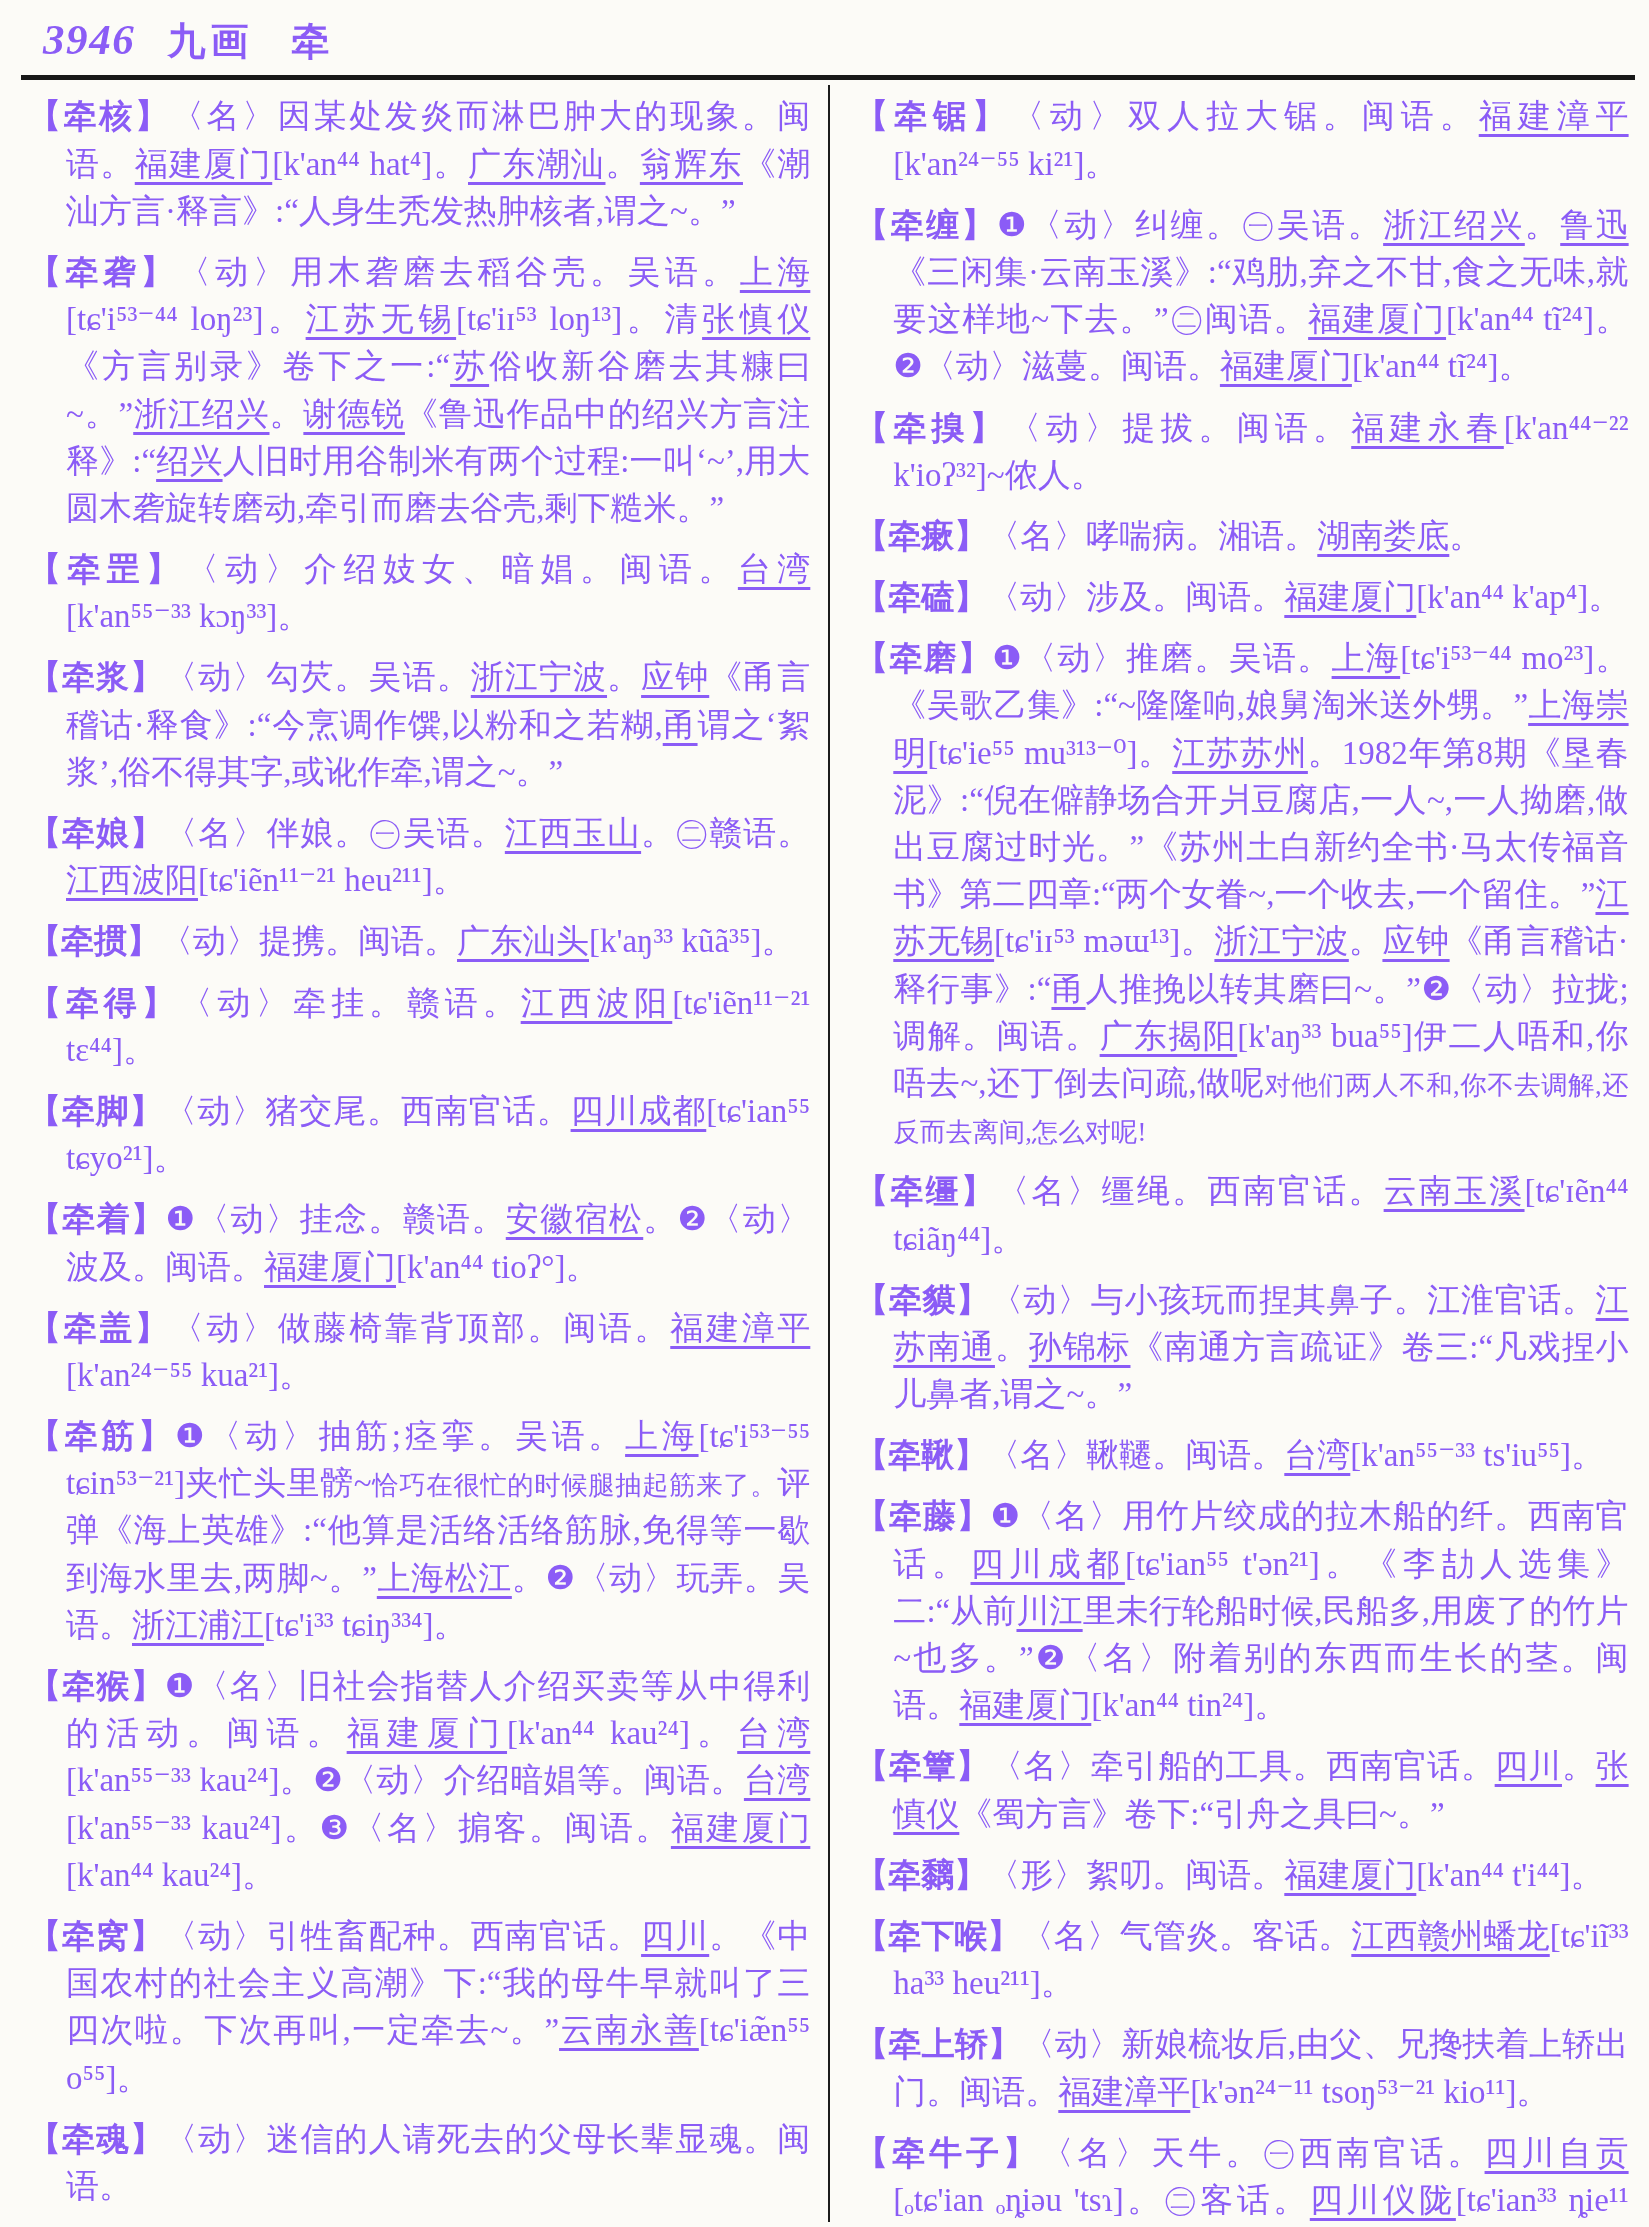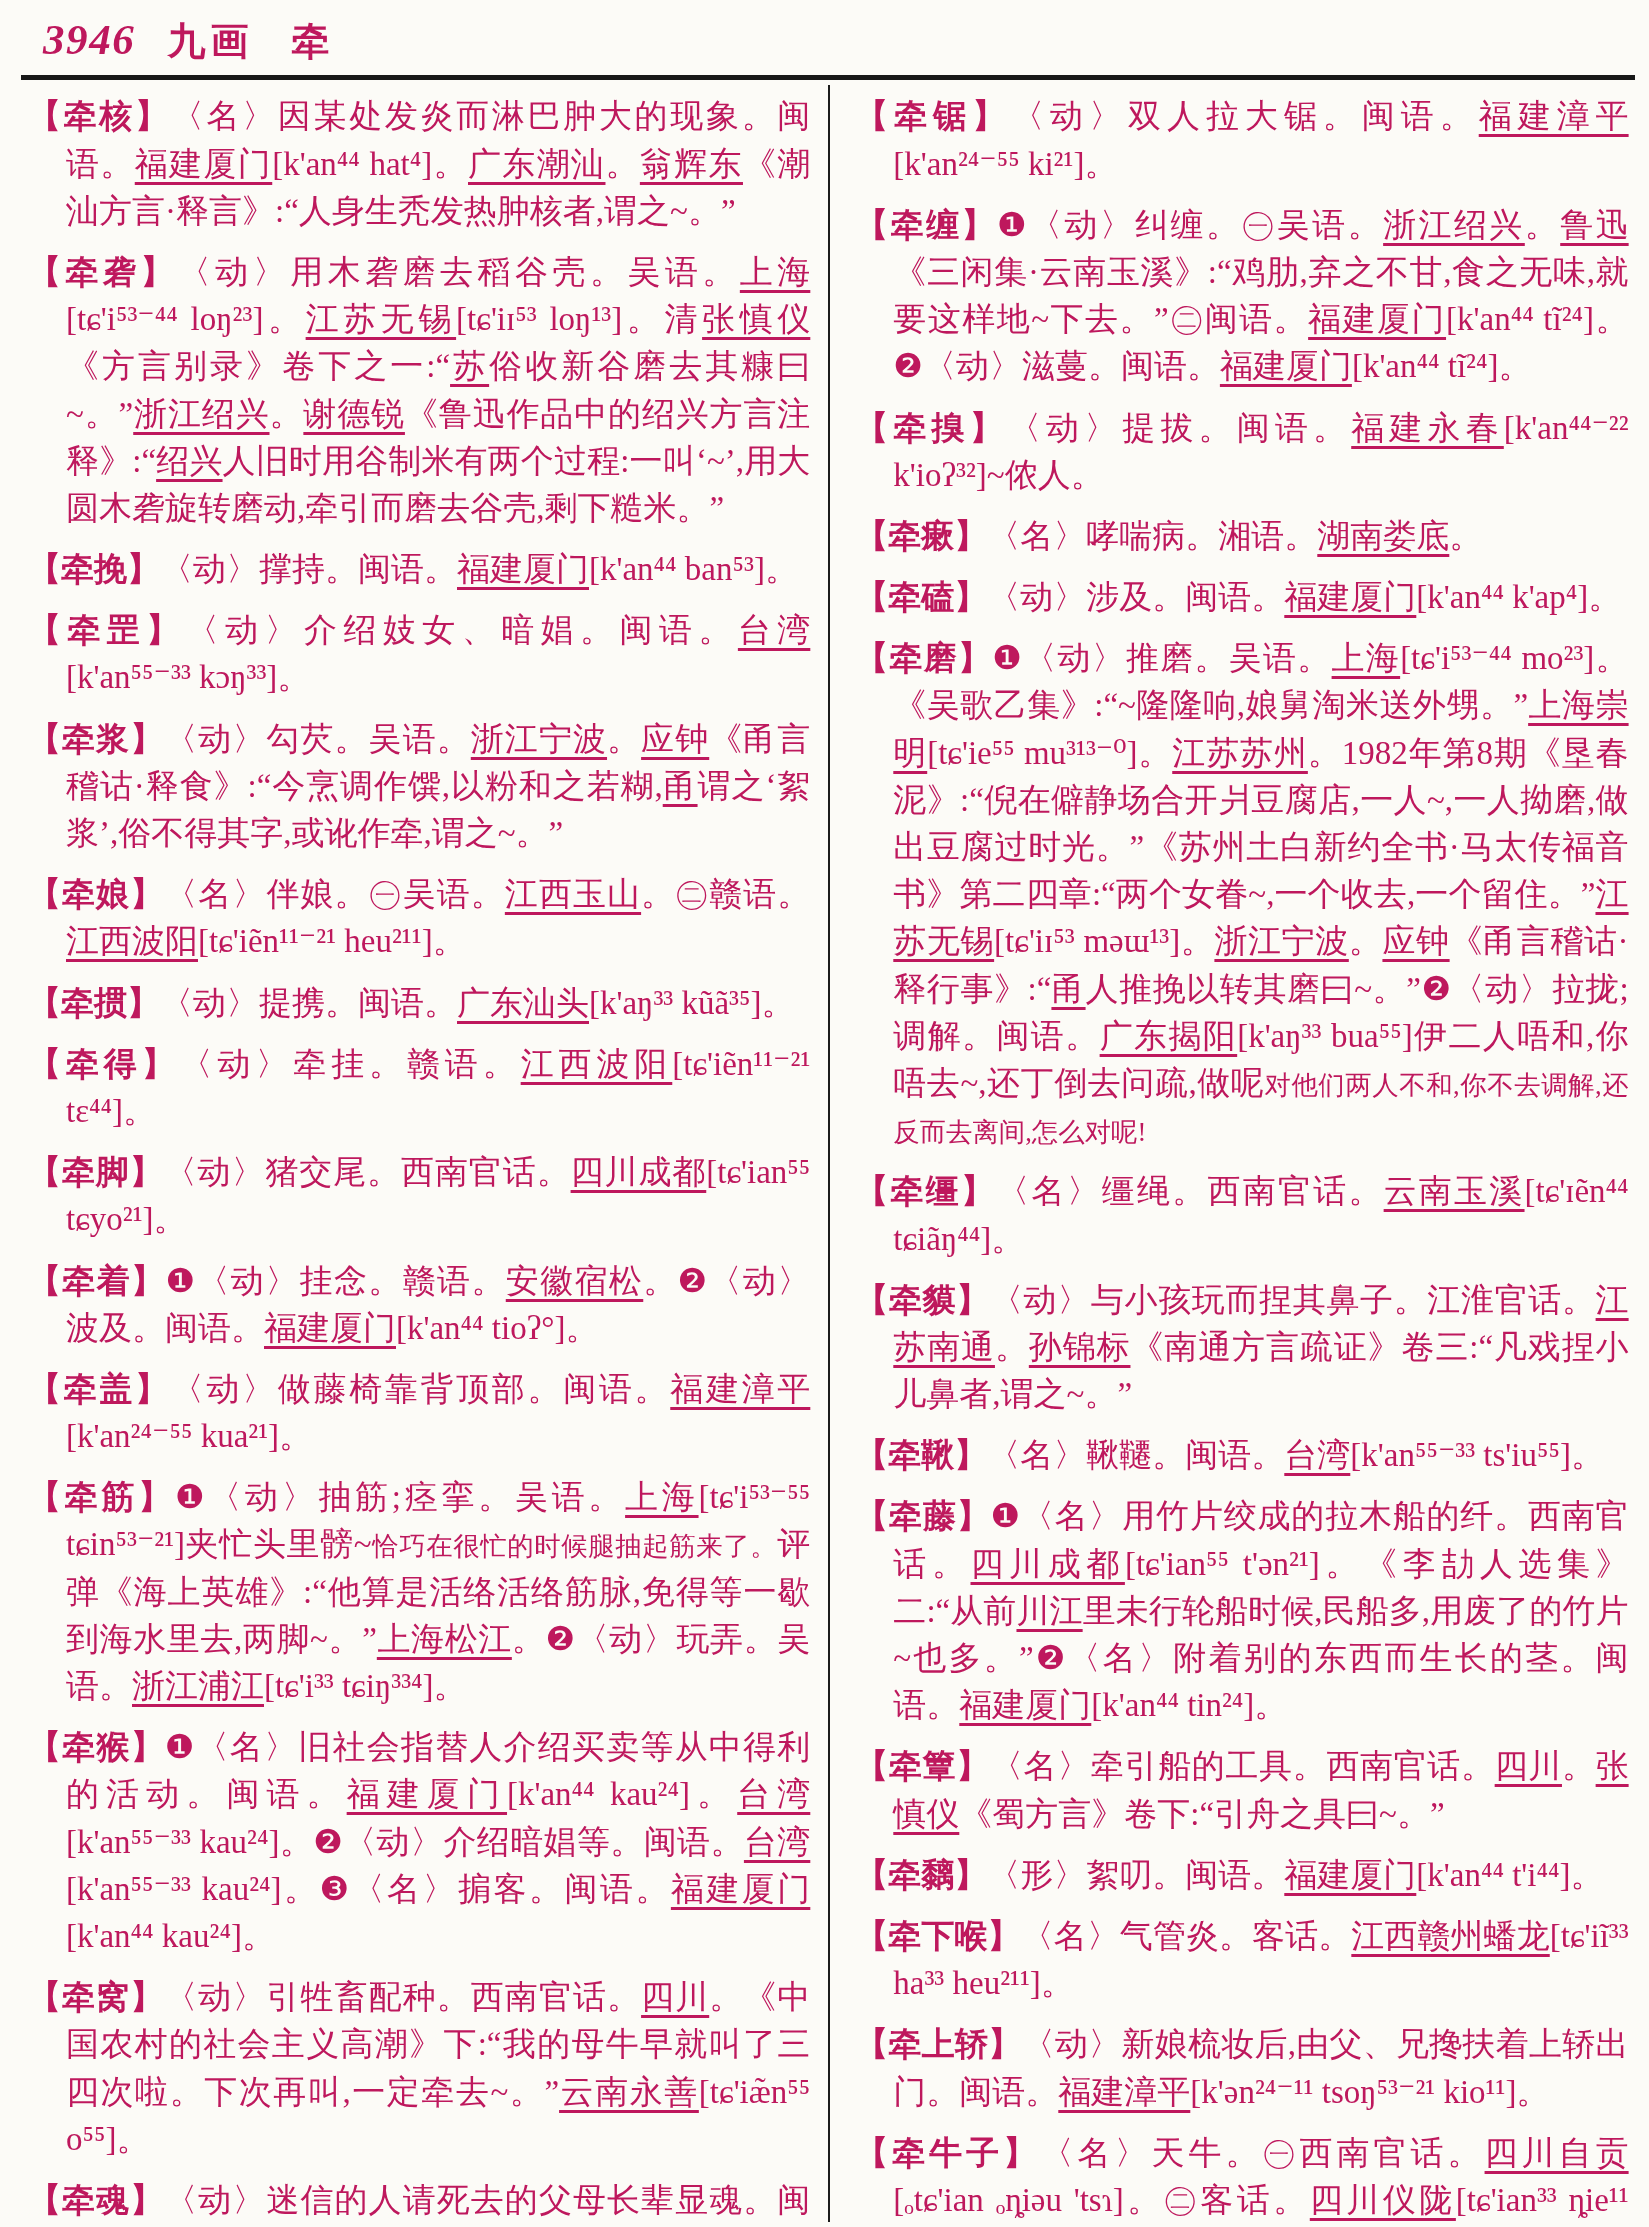--- a/index.html
+++ b/index.html
@@ -1,19 +1,19 @@
 <!DOCTYPE html>
 <html style="font-size:13.2px"><head>
 <meta charset="utf-8">
 <style>
   html,body{margin:0;padding:0;background:#e8e6e0;}
   .page{
     width:1650px;height:2227px;
     background:#fcfbf7;
-    color:#be185d;
+    color:#8b5cf6;
     font-family:"Liberation Serif","DejaVu Serif",serif;
     box-sizing:border-box;
     padding:15px 21.4px 0 28px;
     position:relative;
     overflow:hidden;
   }
   .header{display:flex;align-items:baseline;}
   .pagenum{
     font-size:43px;font-weight:bold;font-style:italic;
     letter-spacing:1.6px;margin-left:15px;
@@ -48,21 +48,20 @@
   <div class="header">
     <span class="pagenum">3946</span>
     <span class="section">九画</span>
     <span class="headchar">牵</span>
   </div>
   <div class="rule"></div>
   <div class="cols">
     <div class="col left" id="col-left">
         <p class="entry"><span class="head">【牵核】</span><span>〈名〉因某处发炎而淋巴肿大的现象。闽语。</span><span class="u">福建厦门</span><span>[k'an⁴⁴ hat⁴]。</span><span class="u">广东潮汕</span><span>。</span><span class="u">翁辉东</span><span>《潮汕方言·释言》:“人身生秃发热肿核者,谓之~。”</span></p>
         <p class="entry"><span class="head">【牵砻】</span><span>〈动〉用木砻磨去稻谷壳。吴语。</span><span class="u">上海</span><span>[tɕ'i⁵³⁻⁴⁴ loŋ²³]。</span><span class="u">江苏无锡</span><span>[tɕ'iɪ⁵³ loŋ¹³]。清</span><span class="u">张慎仪</span><span>《方言别录》卷下之一:“</span><span class="u">苏</span><span>俗收新谷磨去其糠曰~。”</span><span class="u">浙江绍兴</span><span>。</span><span class="u">谢德锐</span><span>《鲁迅作品中的绍兴方言注释》:“</span><span class="u">绍兴</span><span>人旧时用谷制米有两个过程:一叫‘~’,用大圆木砻旋转磨动,牵引而磨去谷壳,剩下糙米。”</span></p>
-        <p class="entry"><span class="head">【牵挽】</span><span>〈动〉撑持。闽语。</span><span class="u">福建厦门</span><span>[k'an⁴⁴ ban⁵³]。</span></p>
         <p class="entry"><span class="head">【牵罡】</span><span>〈动〉介绍妓女、暗娼。闽语。</span><span class="u">台湾</span><span>[k'an⁵⁵⁻³³ kɔŋ³³]。</span></p>
         <p class="entry"><span class="head">【牵浆】</span><span>〈动〉勾芡。吴语。</span><span class="u">浙江宁波</span><span>。</span><span class="u">应钟</span><span>《甬言稽诂·释食》:“今烹调作馔,以粉和之若糊,</span><span class="u">甬</span><span>谓之‘絮浆’,俗不得其字,或讹作牵,谓之~。”</span></p>
         <p class="entry"><span class="head">【牵娘】</span><span>〈名〉伴娘。㊀吴语。</span><span class="u">江西玉山</span><span>。㊁赣语。</span><span class="u">江西波阳</span><span>[tɕ'iẽn¹¹⁻²¹ heu²¹¹]。</span></p>
         <p class="entry"><span class="head">【牵掼】</span><span>〈动〉提携。闽语。</span><span class="u">广东汕头</span><span>[k'aŋ³³ kũã³⁵]。</span></p>
         <p class="entry"><span class="head">【牵得】</span><span>〈动〉牵挂。赣语。</span><span class="u">江西波阳</span><span>[tɕ'iẽn¹¹⁻²¹ tɛ⁴⁴]。</span></p>
         <p class="entry"><span class="head">【牵脚】</span><span>〈动〉猪交尾。西南官话。</span><span class="u">四川成都</span><span>[tɕ'ian⁵⁵ tɕyo²¹]。</span></p>
         <p class="entry"><span class="head">【牵着】</span><span>❶〈动〉挂念。赣语。</span><span class="u">安徽宿松</span><span>。❷〈动〉波及。闽语。</span><span class="u">福建厦门</span><span>[k'an⁴⁴ tioʔ°]。</span></p>
         <p class="entry"><span class="head">【牵盖】</span><span>〈动〉做藤椅靠背顶部。闽语。</span><span class="u">福建漳平</span><span>[k'an²⁴⁻⁵⁵ kua²¹]。</span></p>
         <p class="entry"><span class="head">【牵筋】</span><span>❶〈动〉抽筋;痉挛。吴语。</span><span class="u">上海</span><span>[tɕ'i⁵³⁻⁵⁵ tɕin⁵³⁻²¹]夹忙头里髈~</span><span class="small">恰巧在很忙的时候腿抽起筋来了。</span><span>评弹《海上英雄》:“他算是活络活络筋脉,免得等一歇到海水里去,两脚~。”</span><span class="u">上海松江</span><span>。❷〈动〉玩弄。吴语。</span><span class="u">浙江浦江</span><span>[tɕ'i³³ tɕiŋ³³⁴]。</span></p>
         <p class="entry"><span class="head">【牵猴】</span><span>❶〈名〉旧社会指替人介绍买卖等从中得利的活动。闽语。</span><span class="u">福建厦门</span><span>[k'an⁴⁴ kau²⁴]。</span><span class="u">台湾</span><span>[k'an⁵⁵⁻³³ kau²⁴]。❷〈动〉介绍暗娼等。闽语。</span><span class="u">台湾</span><span>[k'an⁵⁵⁻³³ kau²⁴]。❸〈名〉掮客。闽语。</span><span class="u">福建厦门</span><span>[k'an⁴⁴ kau²⁴]。</span></p>

